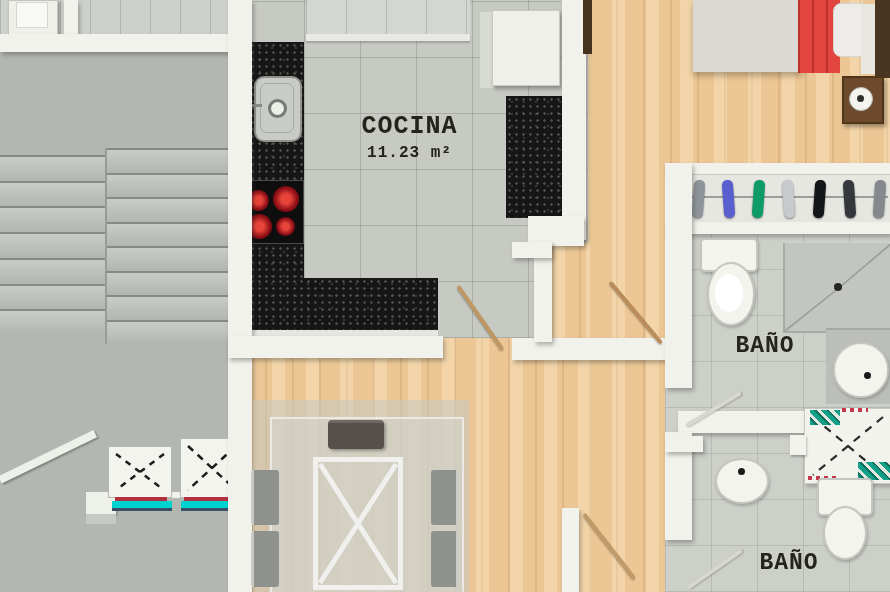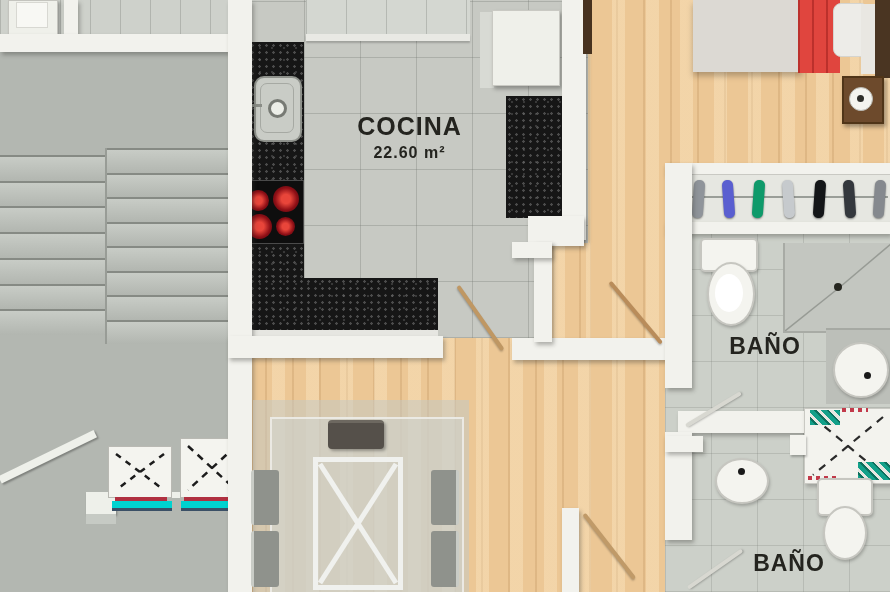--- a/index.html
+++ b/index.html
@@ -1,17 +1,17 @@
 <!DOCTYPE html>
 <html><head>
 <meta charset="utf-8">
 <style>
   html,body{margin:0;padding:0;background:#888;}
   .plan{position:relative;width:890px;height:592px;overflow:hidden;
-        font-family:Liberation Sans, sans-serif;background:#b3b7b1;}
+        font-family:Liberation Mono, monospace;background:#b3b7b1;}
   .abs{position:absolute;}
   
   .wood{background:#ecc795;
     background-image:
       repeating-linear-gradient(90deg,rgba(255,238,205,.35) 0 13px,rgba(0,0,0,0) 13px 34px),
       repeating-linear-gradient(90deg,rgba(150,100,45,.16) 0 2px,rgba(0,0,0,0) 2px 27px);}
   .ktile{background:#c7c9c3;
     background-image:
       repeating-linear-gradient(0deg,rgba(110,114,108,.30) 0 1px,rgba(0,0,0,0) 1px 56px),
       repeating-linear-gradient(90deg,rgba(110,114,108,.30) 0 1px,rgba(0,0,0,0) 1px 56px);}
@@ -109,21 +109,21 @@
   <div class="abs" style="left:244px;top:180px;width:58px;height:62px;background:#0e0e0e;border:1px solid #4a4a4a;"></div>
   <div class="abs" style="left:248px;top:190px;width:21px;height:21px;border-radius:50%;background:radial-gradient(circle,#e8453a 25%,#8e0f16 60%,#40060a 100%);"></div>
   <div class="abs" style="left:273px;top:186px;width:26px;height:26px;border-radius:50%;background:radial-gradient(circle,#e8453a 25%,#8e0f16 60%,#40060a 100%);"></div>
   <div class="abs" style="left:247px;top:214px;width:25px;height:25px;border-radius:50%;background:radial-gradient(circle,#e8453a 25%,#8e0f16 60%,#40060a 100%);"></div>
   <div class="abs" style="left:276px;top:217px;width:19px;height:19px;border-radius:50%;background:radial-gradient(circle,#e8453a 25%,#8e0f16 60%,#40060a 100%);"></div>
 
   <div class="abs" style="left:480px;top:12px;width:14px;height:76px;background:#d8dad4;"></div>
   <div class="abs" style="left:492px;top:10px;width:66px;height:74px;background:#eff0ea;border:1px solid #c9c9c3;box-shadow:2px 3px 4px rgba(0,0,0,.3);"></div>
 
   <div class="abs label" style="left:332px;top:112px;width:155px;font-size:25px;">COCINA</div>
-  <div class="abs label" style="left:332px;top:144px;width:155px;font-size:16px;">22.60 m²</div>
+  <div class="abs label" style="left:332px;top:144px;width:155px;font-size:16px;">11.23 m²</div>
 
   <div class="abs wall" style="left:228px;top:0;width:24px;height:592px;"></div>
   <div class="abs wall" style="left:562px;top:0;width:24px;height:240px;"></div>
   <div class="abs wall" style="left:528px;top:216px;width:56px;height:30px;"></div>
   <div class="abs" style="left:583px;top:0;width:9px;height:54px;background:#47321f;"></div>
   <div class="abs wall" style="left:228px;top:336px;width:215px;height:22px;"></div>
   <div class="abs wall" style="left:512px;top:338px;width:171px;height:22px;"></div>
   <div class="abs wall" style="left:534px;top:242px;width:18px;height:100px;"></div>
   <div class="abs wall" style="left:512px;top:242px;width:40px;height:16px;"></div>
 

